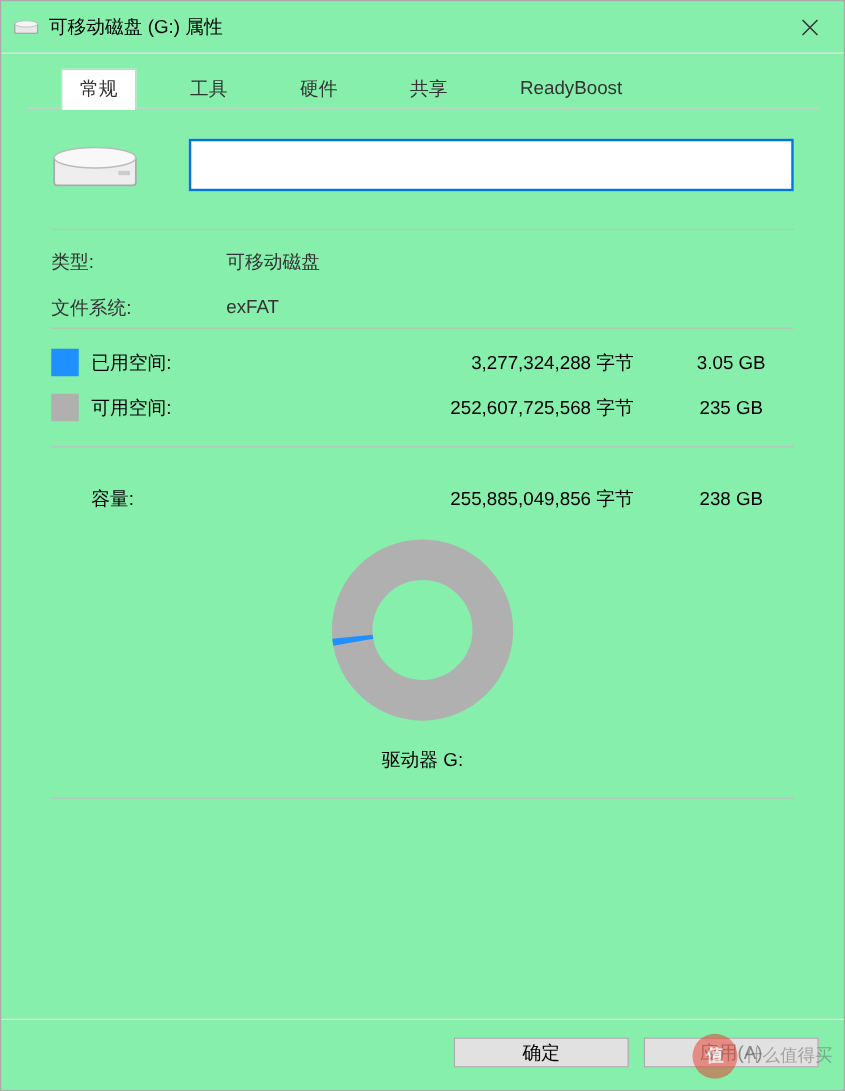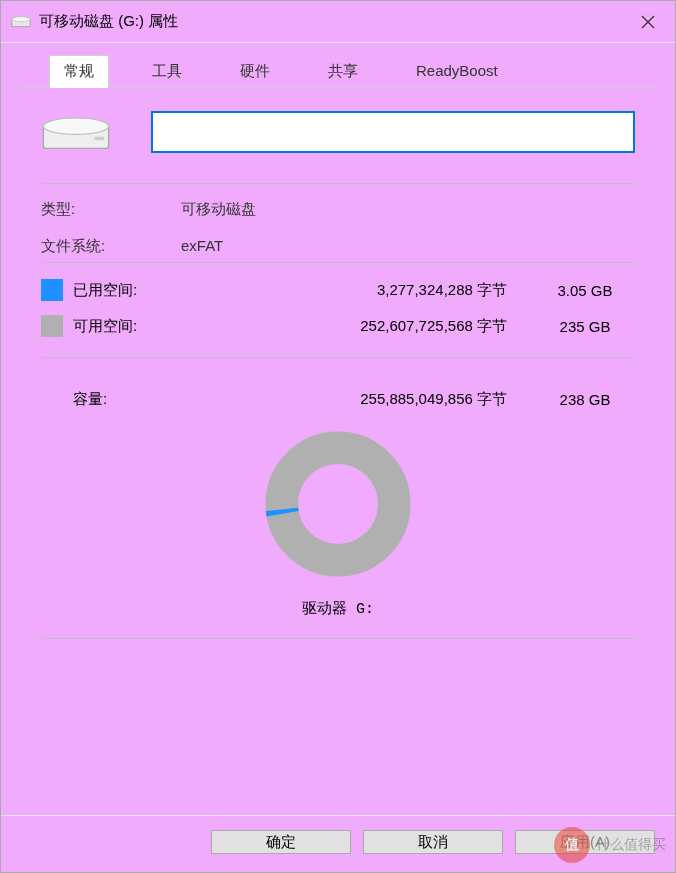--- a/index.html
+++ b/index.html
@@ -8,21 +8,21 @@
       font-size: 14px;
       background: #fff;
       width: 676px;
       height: 873px;
       overflow: hidden;
     }
     .window {
       width: 676px;
       height: 873px;
       border: 1px solid #aaa;
-      background: #f0abfc;
+      background: #86efac;
       display: flex;
       flex-direction: column;
     }
     .titlebar {
       height: 42px;
       display: flex;
       align-items: center;
       padding: 0 4px 0 10px;
       border-bottom: 1px solid #e5e5e5;
     }
@@ -143,21 +143,20 @@
       align-items: center;
       column-gap: 4px;
       font-size: 15px;
       margin: 16px 0 10px 0;
     }
     .chart-wrap {
       display: flex;
       flex-direction: column;
       align-items: center;
       margin-top: 10px;
-      font-family: Liberation Mono, monospace;
     }
     .donut { width: 150px; height: 150px; }
     .drive-label { margin-top: 20px; font-size: 15px; text-align: center; }
     .buttons {
       display: flex;
       justify-content: flex-end;
       gap: 12px;
       padding: 14px 20px 18px 20px;
       border-top: 1px solid #e5e5e5;
       margin-top: auto;
@@ -272,21 +271,20 @@
         <circle cx="60" cy="60" r="45" fill="none" stroke="#1e90ff" stroke-width="26" stroke-dasharray="3.6 279.1" transform="rotate(170 60 60)"></circle>
       </svg>
       <div class="drive-label">驱动器 G:</div>
     </div>
 
     <hr class="sep" style="margin-top:20px">
   </div>
 
   <div class="buttons">
     <button class="btn">确定</button>
-    <button class="btn">取消</button>
     <button class="btn" disabled="">应用(A)</button>
   </div>
 </div>
 
 <div class="watermark">
   <span class="badge">值</span>
   <span>什么值得买</span>
 </div>
 
 </body></html>

